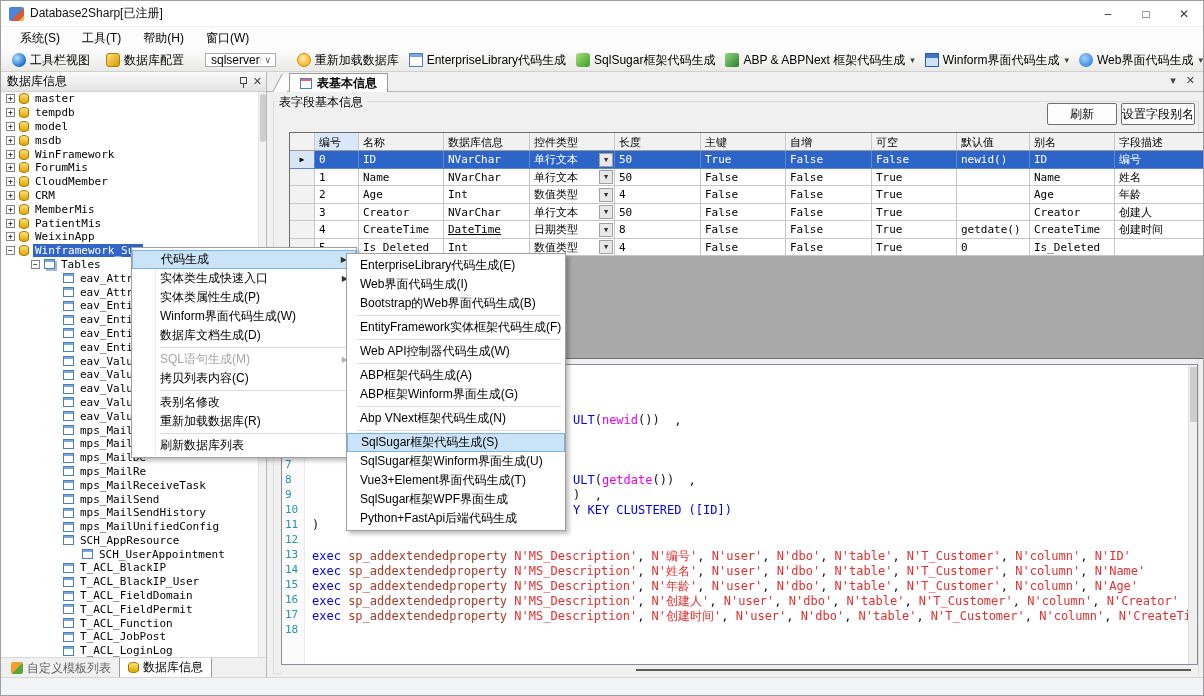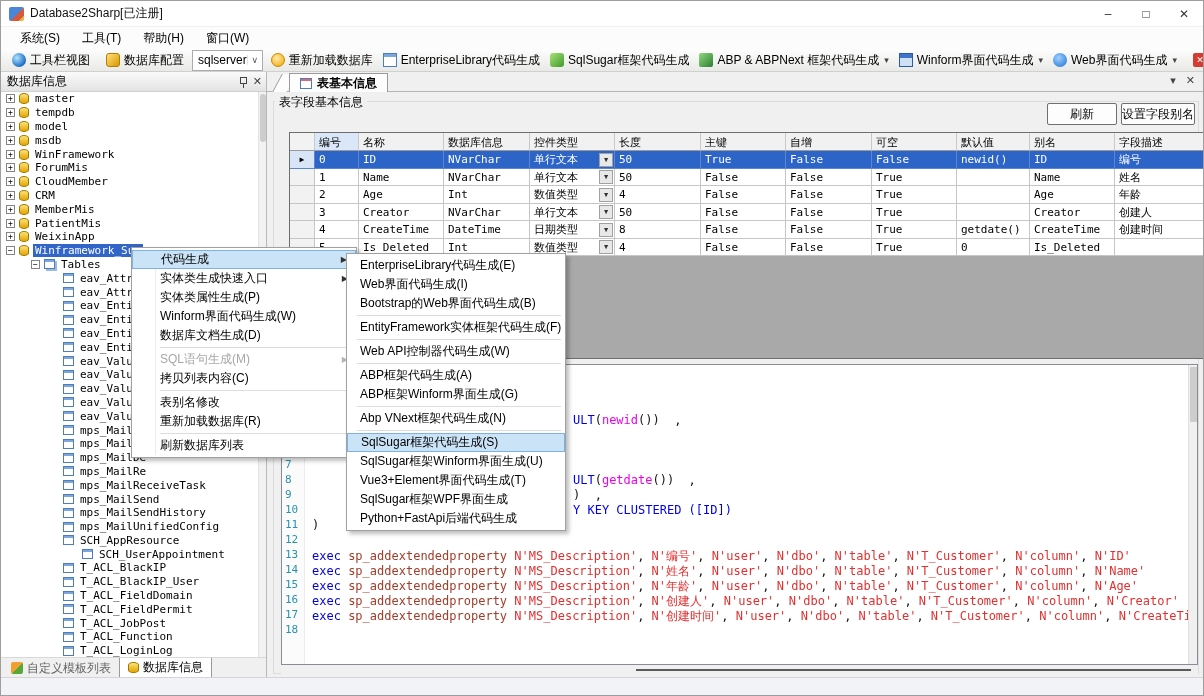--- a/index.html
+++ b/index.html
@@ -21,22 +21,22 @@
     display:flex;align-items:center;padding-left:8px;font-size:12px;}
   .mb-item{padding:3px 11px;}
   
   .toolbar{position:absolute;left:0;top:48px;width:100%;height:23px;
     background:linear-gradient(#fdfdfd,#e9e9e7);border-bottom:1px solid #d0d0ce;
     display:flex;align-items:center;padding-left:6px;font-size:12px;}
   .tb-btn{display:flex;align-items:center;gap:4px;padding:2px 5px;white-space:nowrap;}
   .tb-sep{width:1px;height:16px;background:#c5c5c5;margin:0 3px;}
   .tb-icon{width:14px;height:14px;display:inline-block;position:relative;flex:none;}
   .tb-dd{font-size:9px;color:#444;margin-left:1px;}
-  .tb-combo{width:96px;height:21px;background:#fff;border:1px solid #aaacb2;
-    display:flex;align-items:center;margin:0 3px;}
+  .tb-combo{width:96px;height:14px;background:#fff;border:1px solid #aaacb2;
+    display:flex;align-items:center;margin:0 16px;}
   .combo-value{flex:1;padding-left:5px;font-size:12px;}
   .combo-arrow{width:15px;text-align:center;font-size:9px;color:#555;border-left:1px solid #e3e3e3;}
   .i-globe{border-radius:50%;background:radial-gradient(circle at 35% 35%,#aee4ff,#1565c0 75%);}
   .i-keys{background:linear-gradient(135deg,#ffe07a,#d99a00);border-radius:3px;border:1px solid #b07e00;}
   .i-reload{border-radius:50%;background:radial-gradient(circle at 40% 35%,#ffeaa8,#f0a400);border:1px solid #c98a00;}
   .i-grid{background:#fff;border:1px solid #4d7dbd;box-shadow:inset 0 3px 0 #7ba7dd;}
   .i-green{background:linear-gradient(135deg,#a8e07a,#3f9b28);border-radius:3px;}
   .i-cube{background:linear-gradient(135deg,#8fd97e,#2e7d32);border-radius:2px;}
   .i-win{background:linear-gradient(#3f74c9 0 4px,#cfe0f5 4px);border:1px solid #2b5ba8;}
   .i-web{border-radius:50%;background:radial-gradient(circle at 40% 35%,#9fd0ff,#1b6fd0);}
@@ -377,25 +377,25 @@
           <div class="tree-row" style="padding-left: 62px;">
             <span class="t-icon t-table"></span>
             <span class="tree-label">T_ACL_FieldDomain</span>
           </div>
           <div class="tree-row" style="padding-left: 62px;">
             <span class="t-icon t-table"></span>
             <span class="tree-label">T_ACL_FieldPermit</span>
           </div>
           <div class="tree-row" style="padding-left: 62px;">
             <span class="t-icon t-table"></span>
+            <span class="tree-label">T_ACL_Function</span>
+          </div>
+          <div class="tree-row" style="padding-left: 62px;">
+            <span class="t-icon t-table"></span>
             <span class="tree-label">T_ACL_JobPost</span>
-          </div>
-          <div class="tree-row" style="padding-left: 62px;">
-            <span class="t-icon t-table"></span>
-            <span class="tree-label">T_ACL_Function</span>
           </div>
           <div class="tree-row" style="padding-left: 62px;">
             <span class="t-icon t-table"></span>
             <span class="tree-label">T_ACL_LoginLog</span>
           </div>
         </div>
       <div class="tree-scroll">
         <div class="tree-thumb"></div>
       </div>
       <div class="lp-tabs" id="lp-tabs">
@@ -593,21 +593,21 @@
             </div>
           </div>
           <div class="g-row">
             <div class="g-cell g-rowhdr" style="width: 25px;"></div>
             <div class="g-cell" style="width: 44px;">
               <span>4</span>
             </div>
             <div class="g-cell" style="width: 85px;">
               <span>CreateTime</span>
             </div>
-            <div class="g-cell" style="width: 86px;">
+            <div class="g-cell" style="width: 86px; text-decoration: underline;">
               <span>DateTime</span>
             </div>
             <div class="g-cell" style="width: 85px;">
               <span>日期类型</span>
               <span class="combo-btn">▼</span>
             </div>
             <div class="g-cell" style="width: 86px;">
               <span>8</span>
             </div>
             <div class="g-cell" style="width: 85px;">

